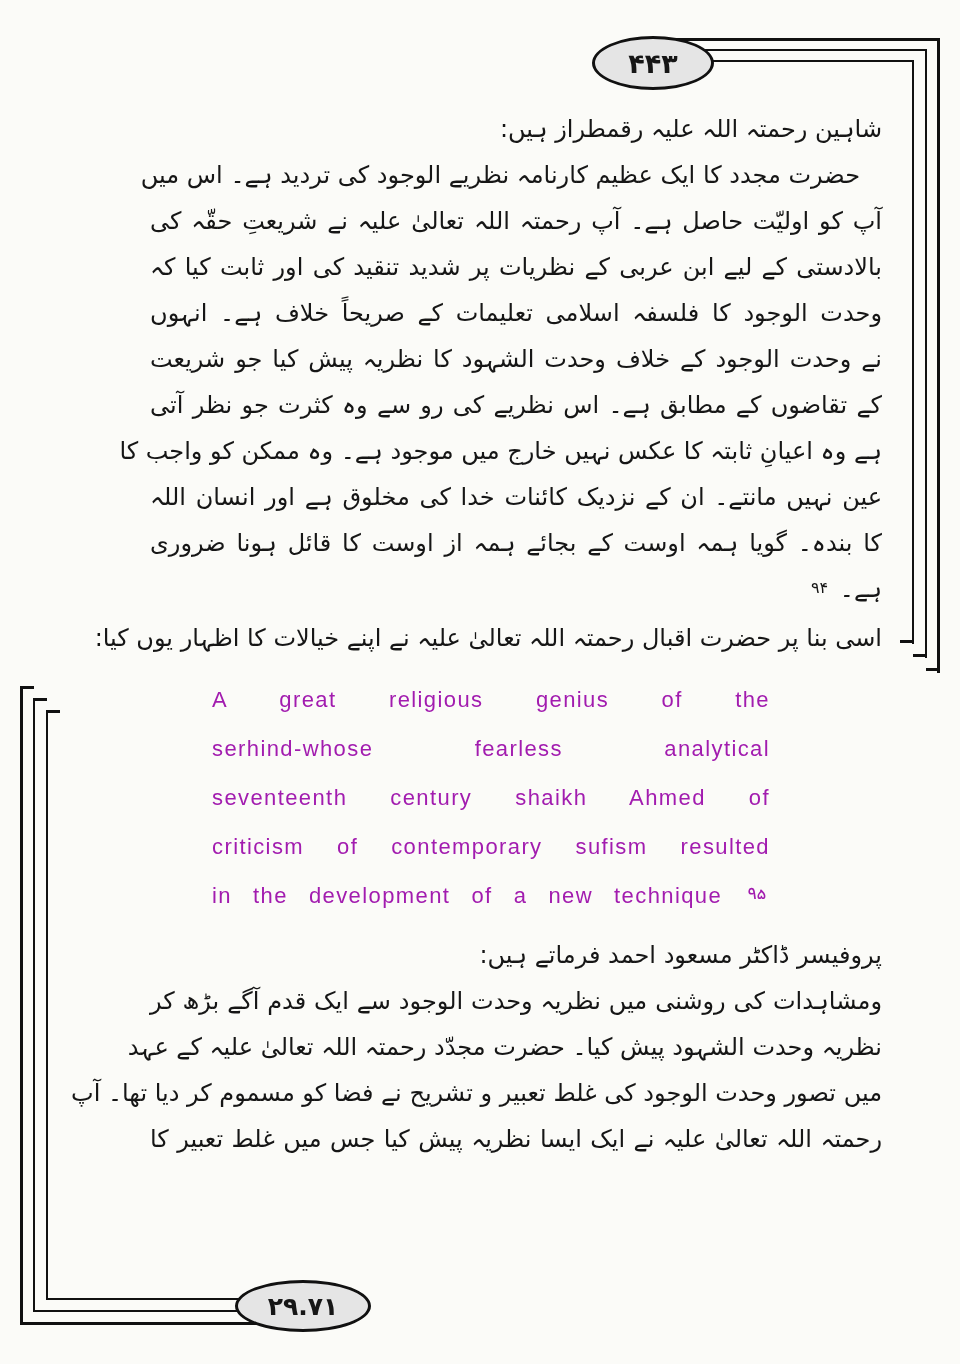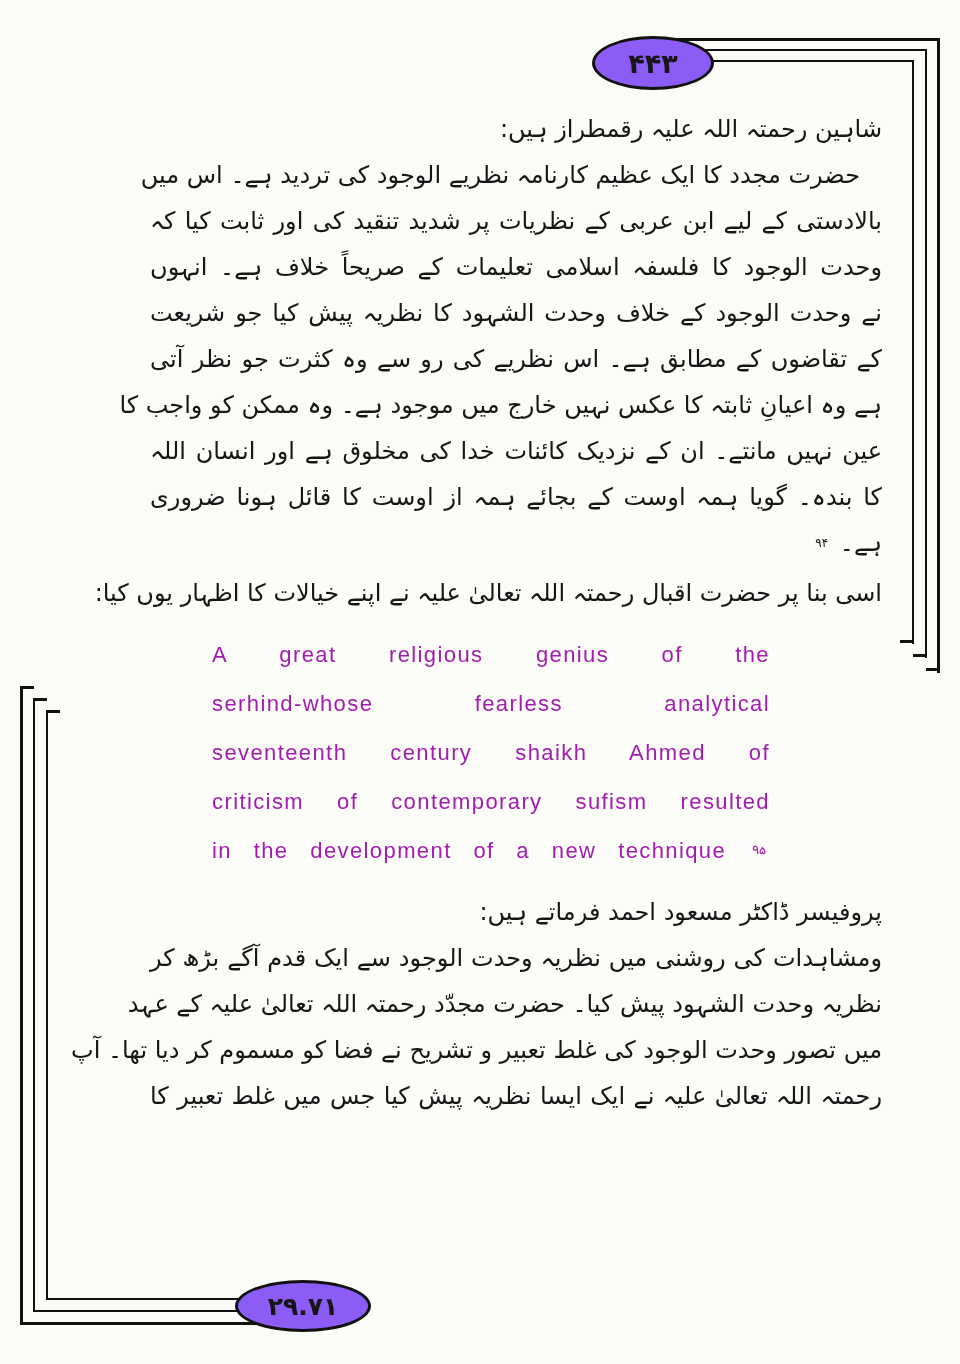--- a/index.html
+++ b/index.html
@@ -38,21 +38,21 @@
   .cap-r2{top:654px;right:33px;}
   .cap-r3{top:640px;right:46px;}
   .cap-l1{top:686px;left:20px;}
   .cap-l2{top:698px;left:33px;}
   .cap-l3{top:710px;left:46px;}
 
   
   .badge{
     position:absolute;
     display:flex;align-items:center;justify-content:center;
-    background:#8b5cf6;
+    background:#e5e5e5;
     border:3px solid #111;
     border-radius:50%;
     font-weight:bold;
     z-index:3;
   }
   .badge-top{left:592px;top:36px;width:116px;height:48px;font-size:27px;}
   .badge-bottom{left:235px;top:1280px;width:130px;height:46px;font-size:25px;}
 
   
   .column{
@@ -67,21 +67,21 @@
     text-align:justify;
     text-align-last:justify;
     white-space:nowrap;
     letter-spacing:0.5px;
   }
   .u-right{
     text-align:right;
     text-align-last:right;
   }
   .u-indent{padding-right:22px;}
-  .footref{font-size:12px;position:relative;top:-4px;padding:0 4px;}
+  .footref{font-size:16px;position:relative;top:-4px;padding:0 4px;}
 
   .english-quote{
     direction:ltr;
     margin:14px 112px 10px 62px;
   }
   .e-line{
     font-family:"Liberation Sans", sans-serif;
     font-size:22px;
     line-height:49px;
     letter-spacing:1.4px;
@@ -116,20 +116,21 @@
   <div class="badge badge-bottom">
     <span>۲۹.۷۱</span>
   </div>
 
   <div class="column">
 
     <div class="u-line u-right">شاہین رحمتہ اللہ علیہ رقمطراز ہیں:</div>
 
     <div>
       <div class="u-line u-indent">حضرت مجدد کا ایک عظیم کارنامہ نظریے الوجود کی تردید ہے۔ اس میں</div>
+      <div class="u-line">آپ کو اولیّت حاصل ہے۔ آپ رحمتہ اللہ تعالیٰ علیہ نے شریعتِ حقّہ کی</div>
       <div class="u-line">بالادستی کے لیے ابن عربی کے نظریات پر شدید تنقید کی اور ثابت کیا کہ</div>
       <div class="u-line">وحدت الوجود کا فلسفہ اسلامی تعلیمات کے صریحاً خلاف ہے۔ انہوں</div>
       <div class="u-line">نے وحدت الوجود کے خلاف وحدت الشہود کا نظریہ پیش کیا جو شریعت</div>
       <div class="u-line">کے تقاضوں کے مطابق ہے۔ اس نظریے کی رو سے وہ کثرت جو نظر آتی</div>
       <div class="u-line">ہے وہ اعیانِ ثابتہ کا عکس نہیں خارج میں موجود ہے۔ وہ ممکن کو واجب کا</div>
       <div class="u-line">عین نہیں مانتے۔ ان کے نزدیک کائنات خدا کی مخلوق ہے اور انسان اللہ</div>
       <div class="u-line">کا بندہ۔ گویا ہمہ اوست کے بجائے ہمہ از اوست کا قائل ہونا ضروری</div>
       <div class="u-line u-right">
         <span>ہے۔</span>
         <span class="footref">۹۴</span>

